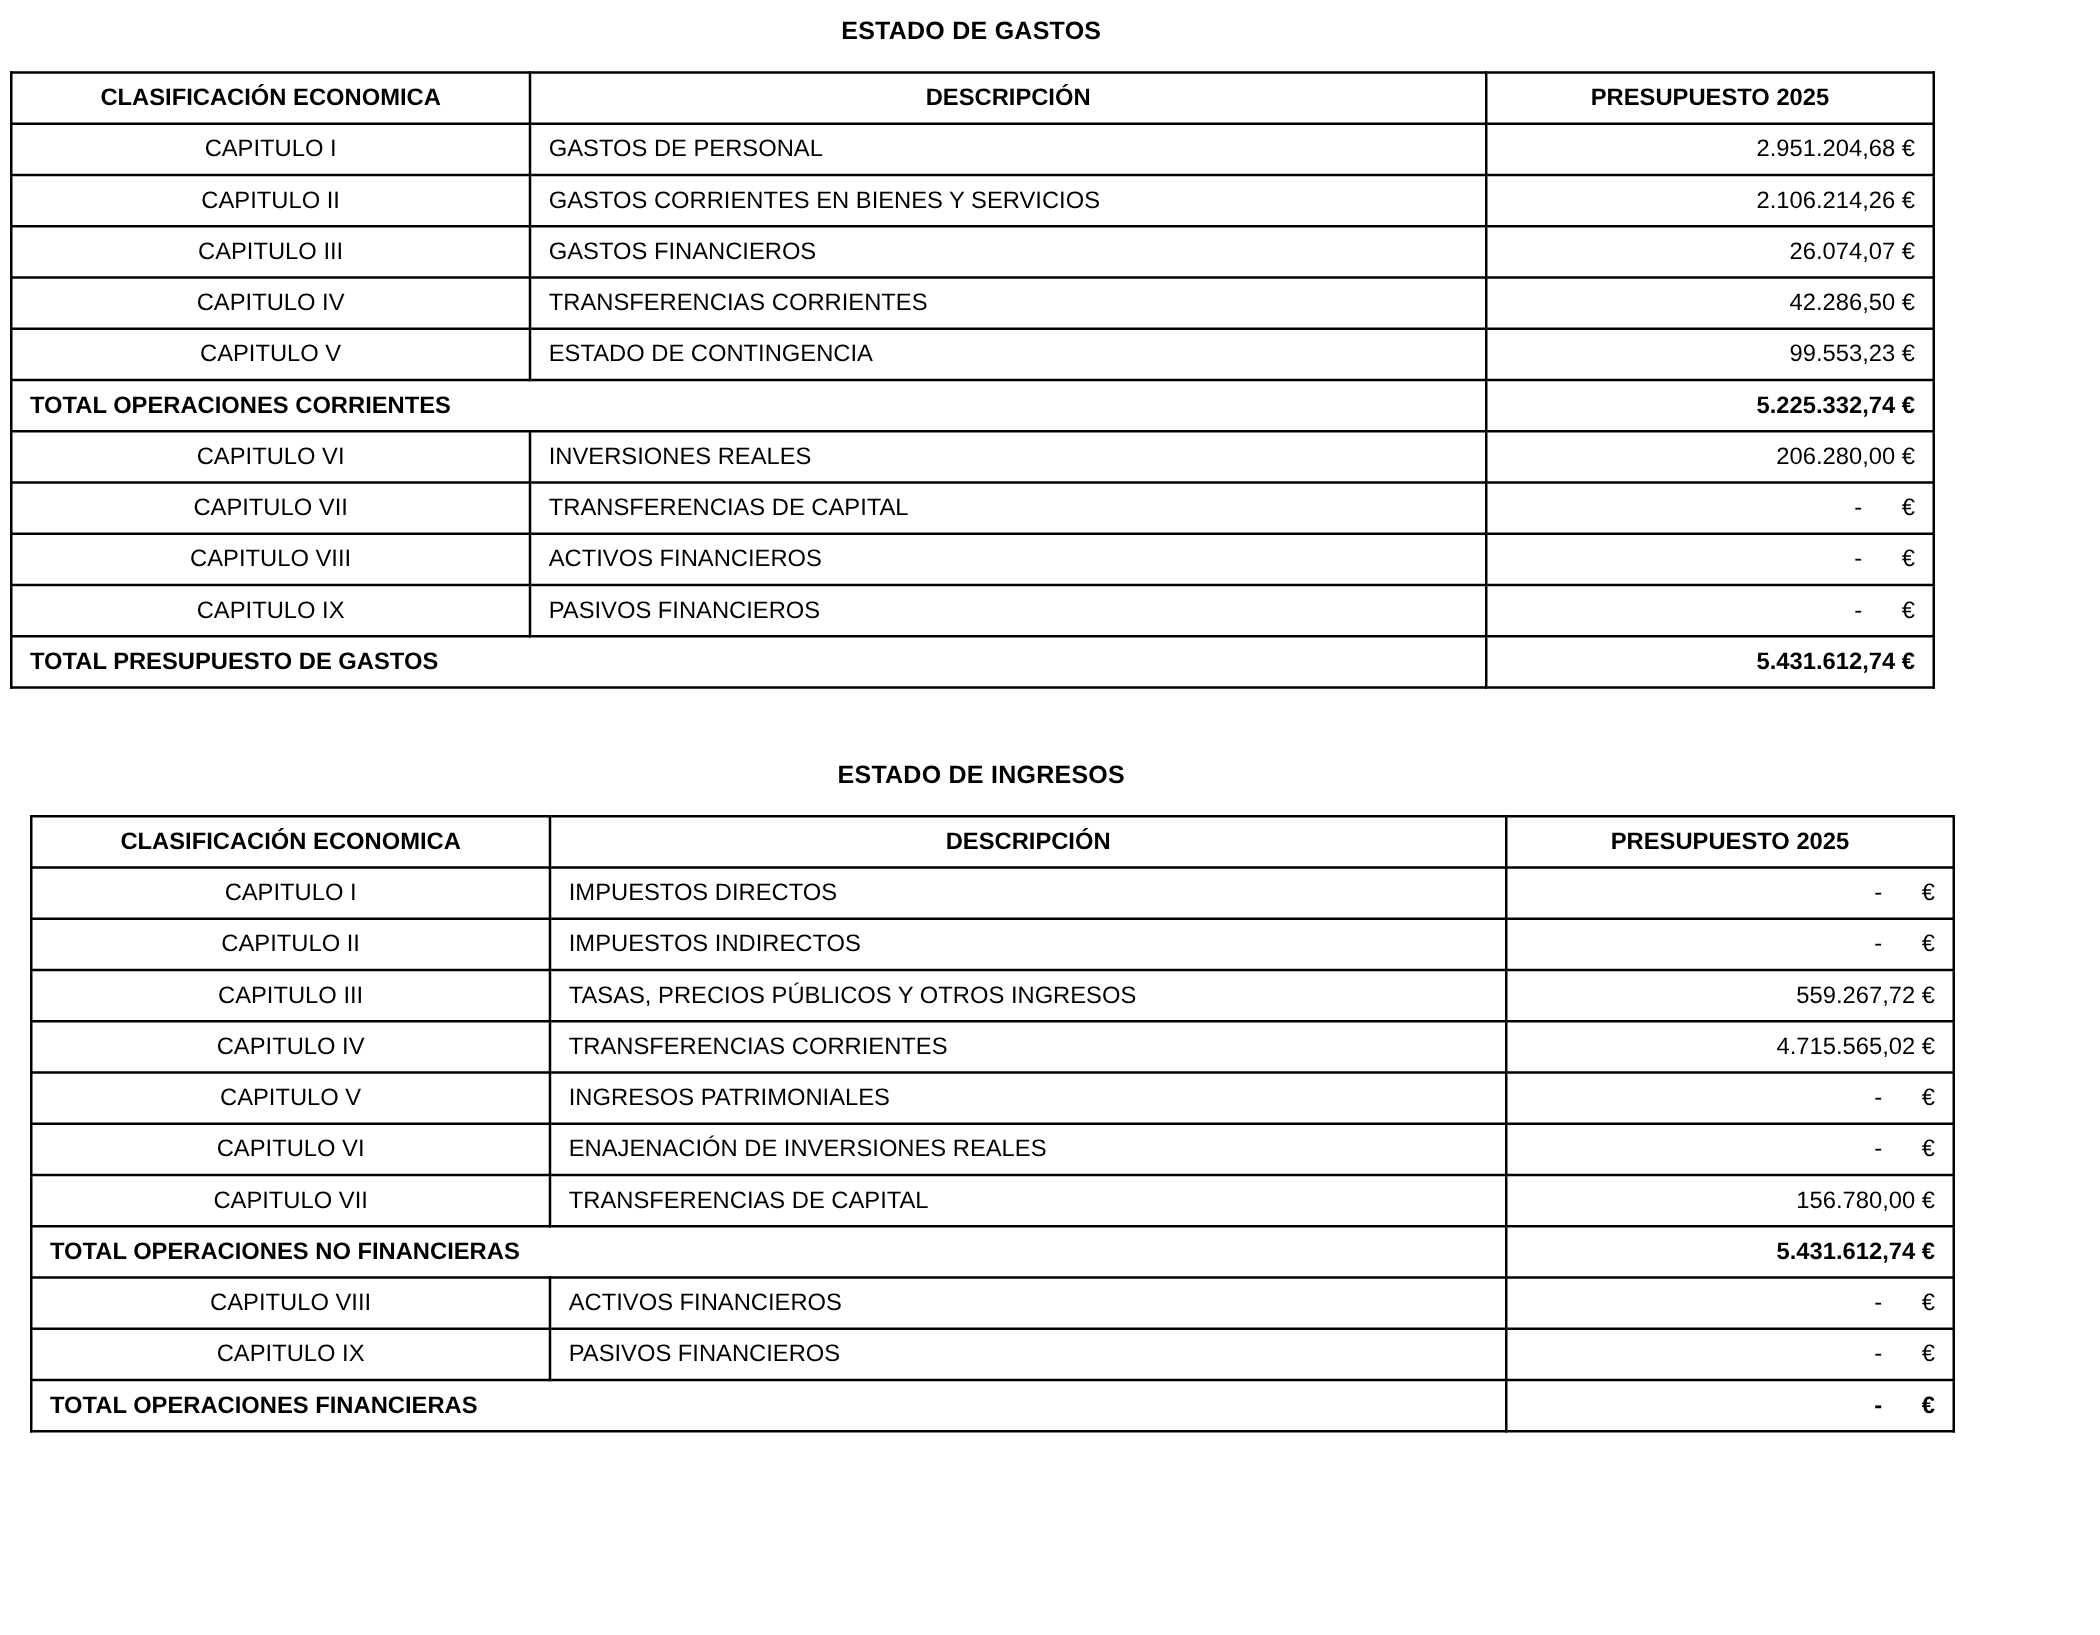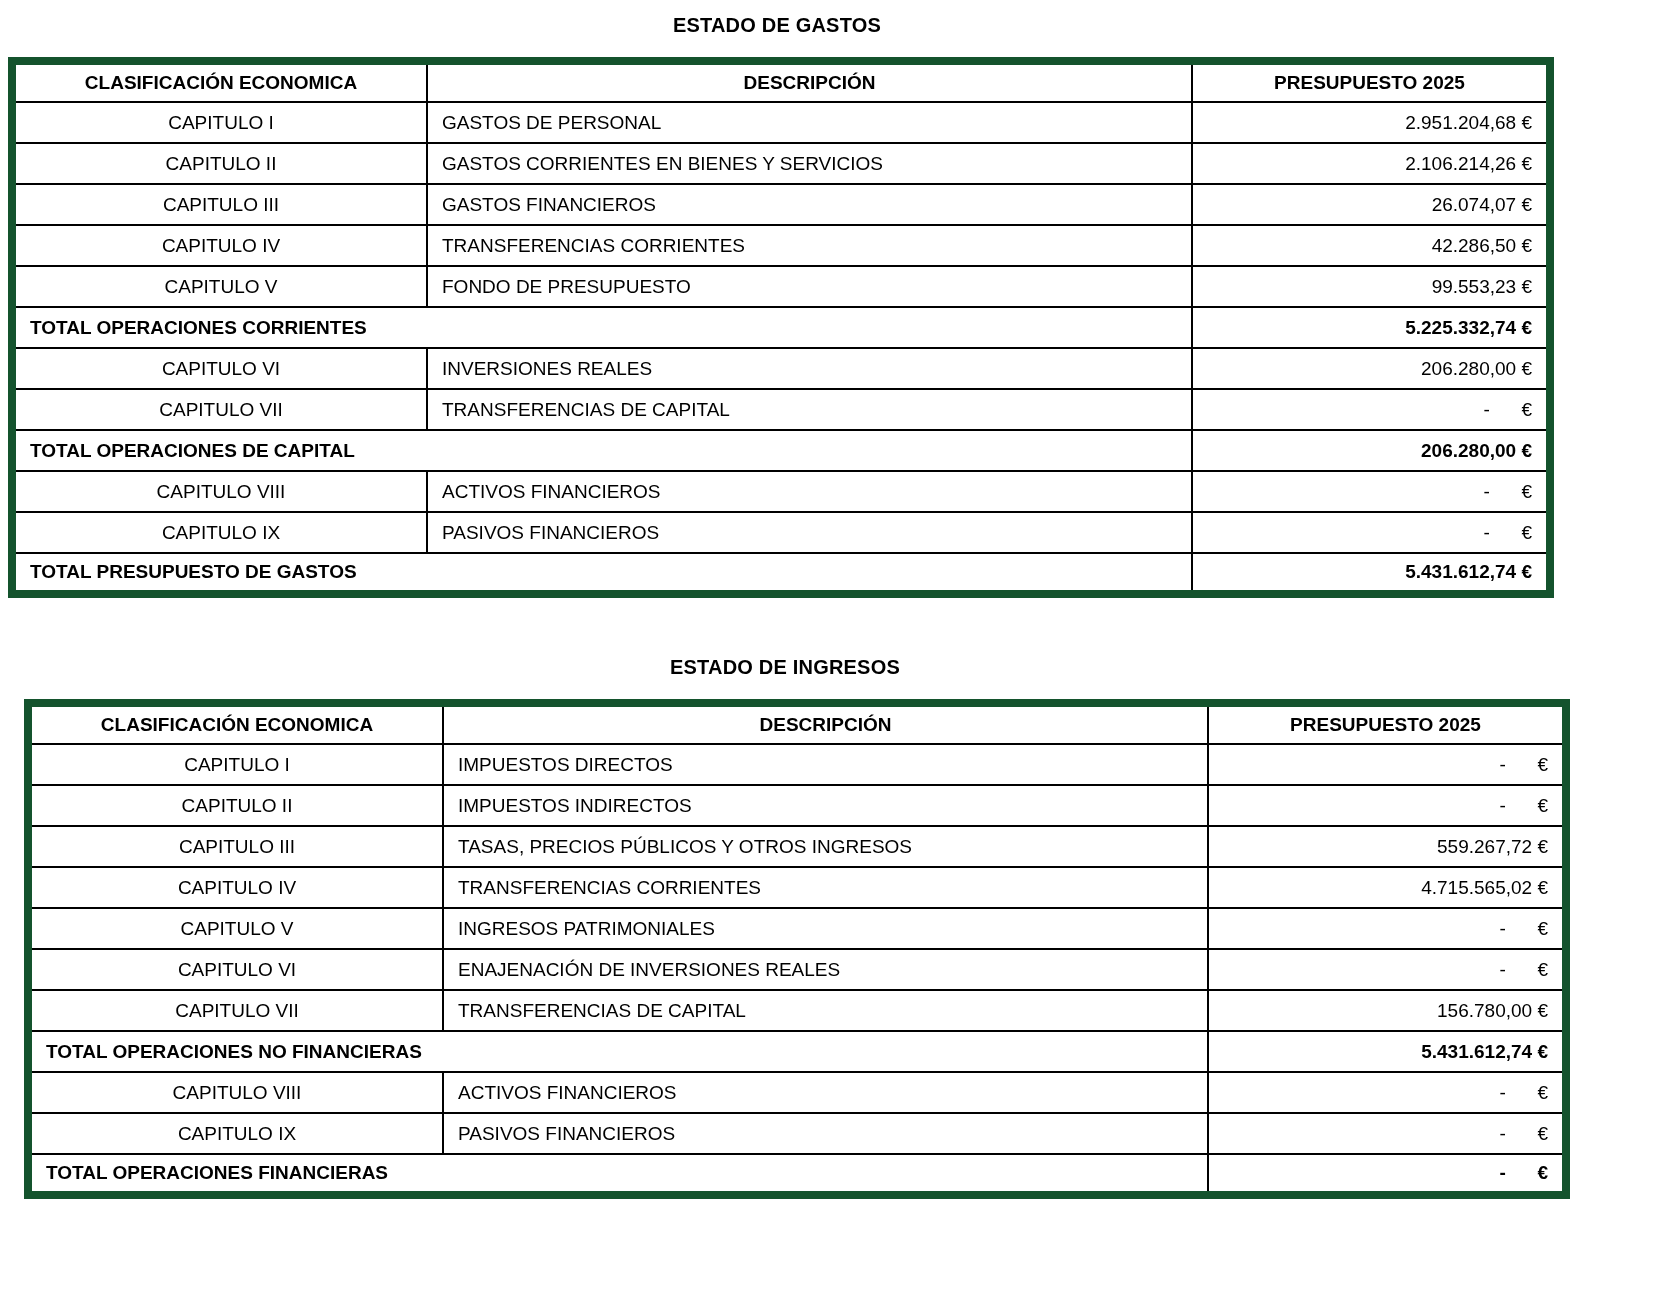--- a/index.html
+++ b/index.html
@@ -21,21 +21,21 @@
     text-align: center;
     font-size: 20px;
     font-weight: bold;
     margin-bottom: 20px;
     letter-spacing: 0.2px;
   }
   table.budget-table {
     border-collapse: collapse;
     table-layout: fixed;
     width: 1538px;
-    border: 8px solid #14532d;
+    border: 2px solid #14532d;
   }
   table.budget-table th,
   table.budget-table td {
     border: 2px solid #000;
     height: 41px;
     padding: 2px 14px;
     font-size: 19px;
     overflow: hidden;
     vertical-align: middle;
   }
@@ -89,40 +89,36 @@
             <td class="description">GASTOS FINANCIEROS</td>
             <td class="amount">26.074,07 €</td>
           </tr>
           <tr>
             <td class="chapter">CAPITULO IV</td>
             <td class="description">TRANSFERENCIAS CORRIENTES</td>
             <td class="amount">42.286,50 €</td>
           </tr>
           <tr>
             <td class="chapter">CAPITULO V</td>
-            <td class="description">FONDO DE PRESUPUESTO</td>
+            <td class="description">ESTADO DE CONTINGENCIA</td>
             <td class="amount">99.553,23 €</td>
           </tr>
           <tr class="total">
             <td class="total-label" colspan="2">TOTAL OPERACIONES CORRIENTES</td>
             <td class="amount">5.225.332,74 €</td>
           </tr>
           <tr>
             <td class="chapter">CAPITULO VI</td>
             <td class="description">INVERSIONES REALES</td>
             <td class="amount">206.280,00 €</td>
           </tr>
           <tr>
             <td class="chapter">CAPITULO VII</td>
             <td class="description">TRANSFERENCIAS DE CAPITAL</td>
             <td class="amount">-      €</td>
-          </tr>
-          <tr class="total">
-            <td class="total-label" colspan="2">TOTAL OPERACIONES DE CAPITAL</td>
-            <td class="amount">206.280,00 €</td>
           </tr>
           <tr>
             <td class="chapter">CAPITULO VIII</td>
             <td class="description">ACTIVOS FINANCIEROS</td>
             <td class="amount">-      €</td>
           </tr>
           <tr>
             <td class="chapter">CAPITULO IX</td>
             <td class="description">PASIVOS FINANCIEROS</td>
             <td class="amount">-      €</td>

